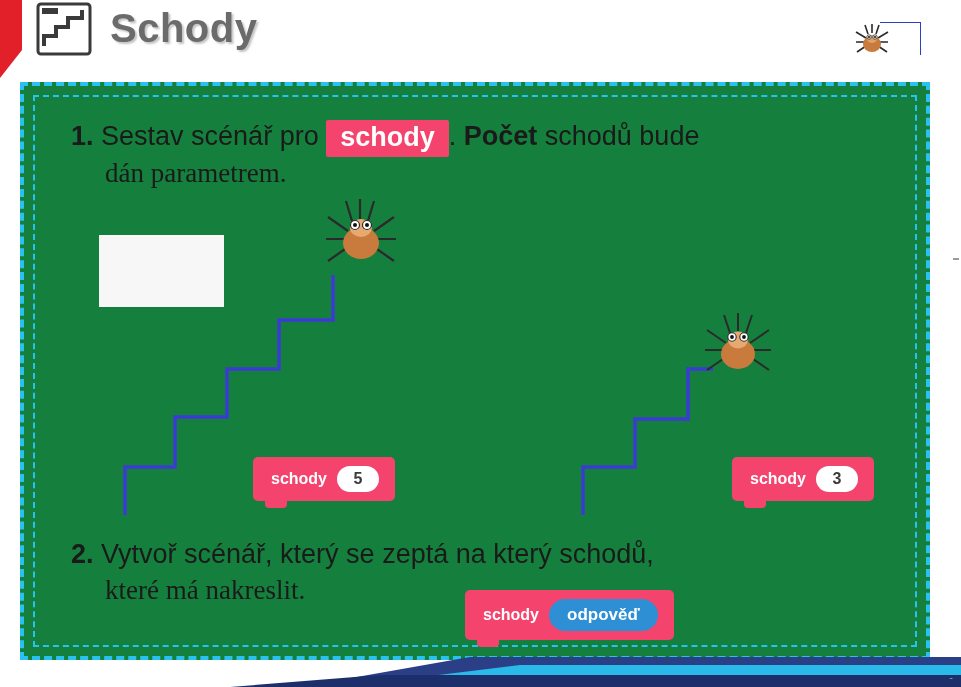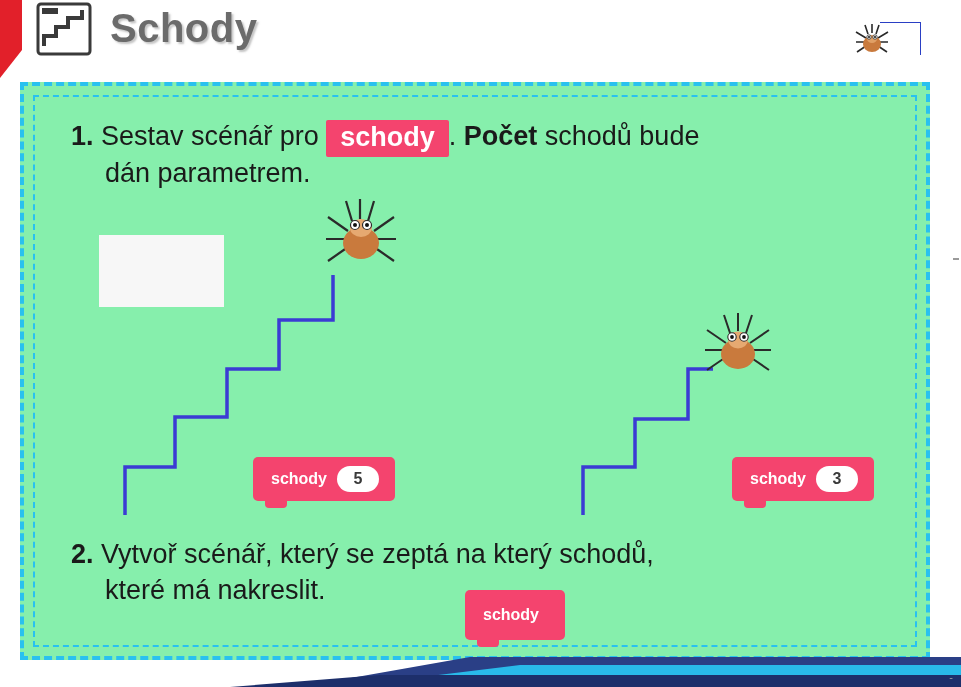--- a/index.html
+++ b/index.html
@@ -62,21 +62,21 @@
     border-top: 1.5px solid #2a3fc4;
     border-right: 1.5px solid #2a3fc4;
   }
 
   
   .panel {
     position: absolute;
     left: 20px; top: 82px;
     width: 910px; height: 578px;
     border: 4px dashed #29c1ef;
-    background: #86efac;
+    background: #15803d;
     box-sizing: border-box;
   }
   .panel-inner {
     position: absolute;
     left: 9px; top: 9px;
     right: 9px; bottom: 9px;
     border: 2px dashed #29c1ef;
     box-sizing: border-box;
   }
 
@@ -232,21 +232,21 @@
 <div class="panel">
   <div class="panel-inner">
 
     <div class="task task1">
       <span class="task-num">1.</span>
       <span>Sestav scénář pro</span>
       <span class="tag-inline">schody</span><span>.</span>
       <span class="bold">Počet</span>
       <span>schodů bude</span>
       <br>
-      <span style="margin-left:34px; display:inline-block;">dán parametrem.</span>
+      <span style="margin-left:34px; display:inline-block;font-family:Liberation Serif, serif;">dán parametrem.</span>
     </div>
 
     <div class="grey-box"></div>
 
     <div class="stairs" style="left:40px; top:120px;">
       <svg width="340" height="300" viewBox="0 0 340 300">
         <path d="M50 298 L50 250 L100 250 L100 200 L152 200 L152 152 L204 152 L204 103 L258 103 L258 58" fill="none" stroke="#3b3bd4" stroke-width="3.5" stroke-linejoin="miter"></path>
       </svg>
     </div>
 
@@ -293,25 +293,26 @@
 
     <div class="scratch-block block-3">
       <span class="scratch-label">schody</span>
       <span class="oval-num">3</span>
     </div>
 
     <div class="task task2">
       <span class="task-num">2.</span>
       <span>Vytvoř scénář, který se zeptá na který schodů,</span>
       <br>
-      <span style="margin-left:34px; display:inline-block;">které má nakreslit.</span>
+      <span style="margin-left:34px; display:inline-block;font-family:Liberation Serif, serif;">které má nakreslit.</span>
     </div>
 
     <div class="scratch-block block-ans">
       <span class="scratch-label">schody</span>
+      <span class="oval-blue">odpověď</span>
     </div>
 
   </div>
 </div>
 
 <div class="side-mark"></div>
 
 <div class="bottom-deco">
   <svg width="961" height="34" viewBox="0 0 961 34">
     <path d="M0 34 L300 34 L470 4 L961 4 L961 34 Z" fill="#2a3f86"></path>

